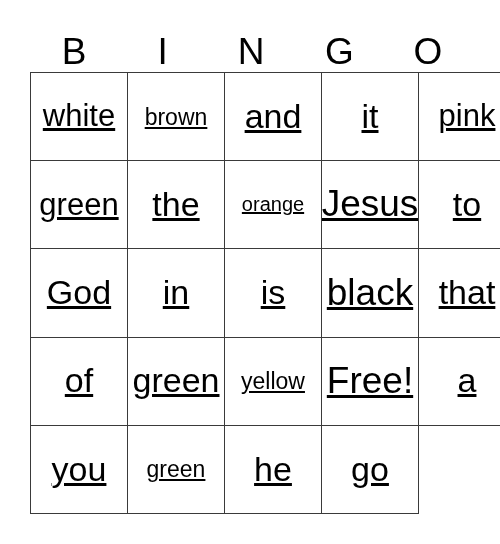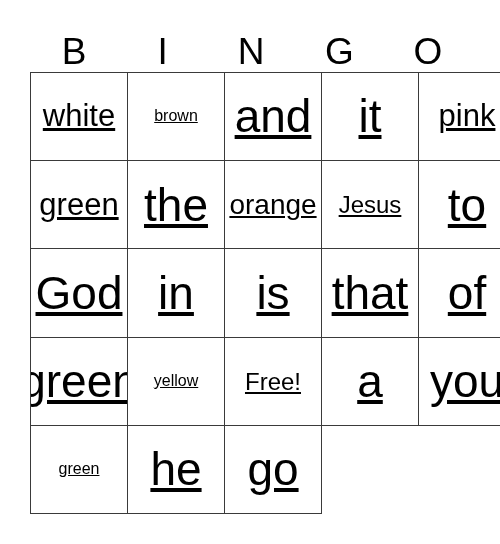--- a/index.html
+++ b/index.html
@@ -72,25 +72,25 @@
   }
   .cell-text {
     display: block;
     text-align: center;
     line-height: 1.05;
     white-space: nowrap;
     color: #000000;
   }
 
   
-  .fs-xl  { font-size: 46px; }
+  .fs-xl  { font-size: 34px; }
   .fs-lg  { font-size: 31px; }
-  .fs-md  { font-size: 24px; }
-  .fs-sm  { font-size: 16px; text-align: center; }
-  .fs-xs  { font-size: 28px; }
+  .fs-md  { font-size: 37px; }
+  .fs-sm  { font-size: 23px; text-align: center; }
+  .fs-xs  { font-size: 20px; }
 </style>
 </head>
 <body>
 
 <div id="card">
 
   <div id="header-row">
       <div class="header-letter">B</div>
       <div class="header-letter">I</div>
       <div class="header-letter">N</div>
@@ -132,20 +132,23 @@
       <div class="cell">
         <span class="cell-text fs-xl">God</span>
       </div>
       <div class="cell">
         <span class="cell-text fs-xl">in</span>
       </div>
       <div class="cell">
         <span class="cell-text fs-xl">is</span>
       </div>
       <div class="cell">
+        <span class="cell-text fs-md">black</span>
+      </div>
+      <div class="cell">
         <span class="cell-text fs-xl">that</span>
       </div>
       <div class="cell">
         <span class="cell-text fs-xl">of</span>
       </div>
       <div class="cell">
         <span class="cell-text fs-xl">green</span>
       </div>
       <div class="cell">
         <span class="cell-text fs-sm">yellow</span>

